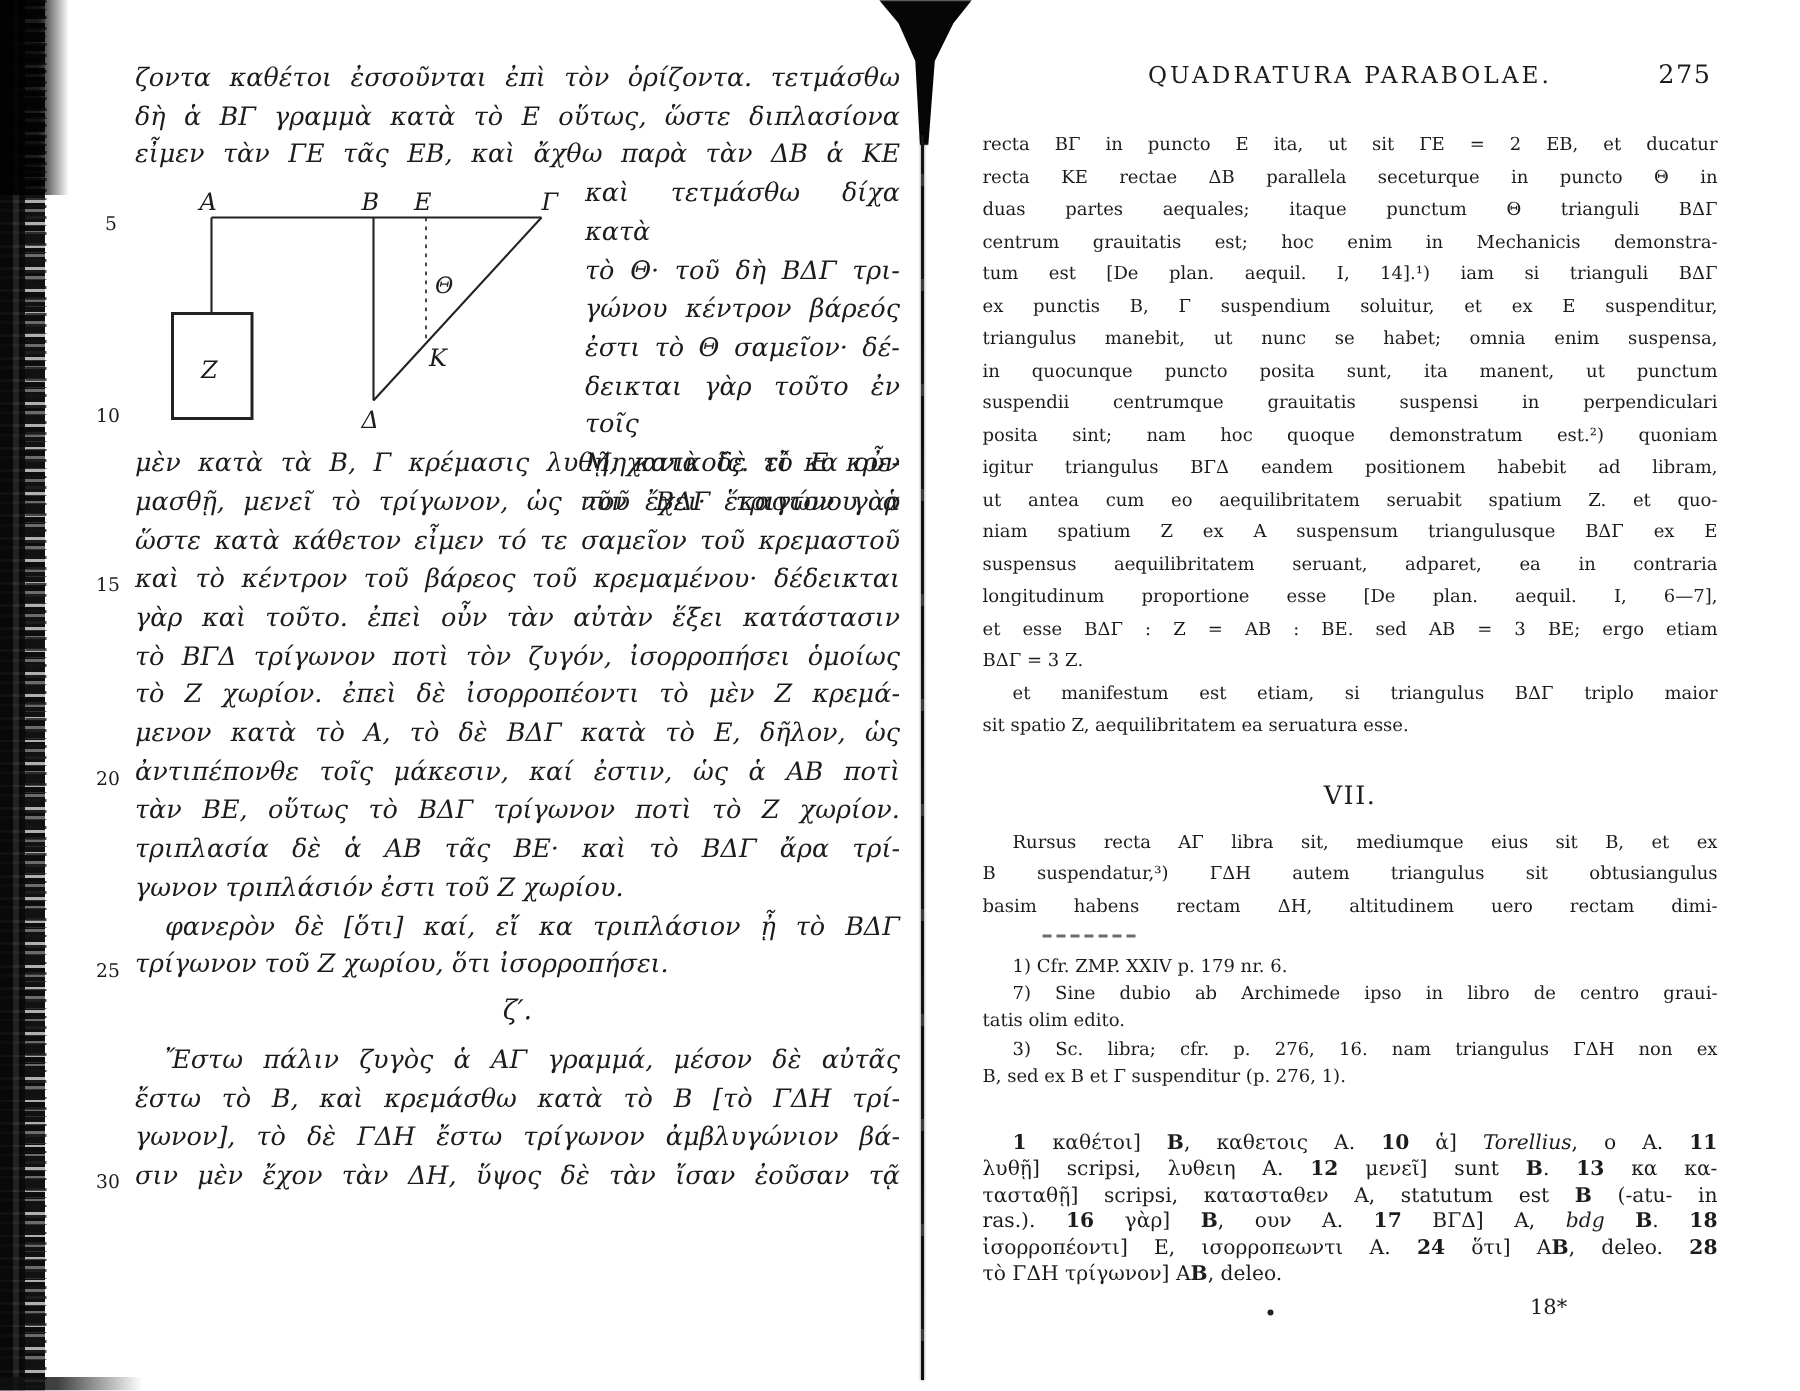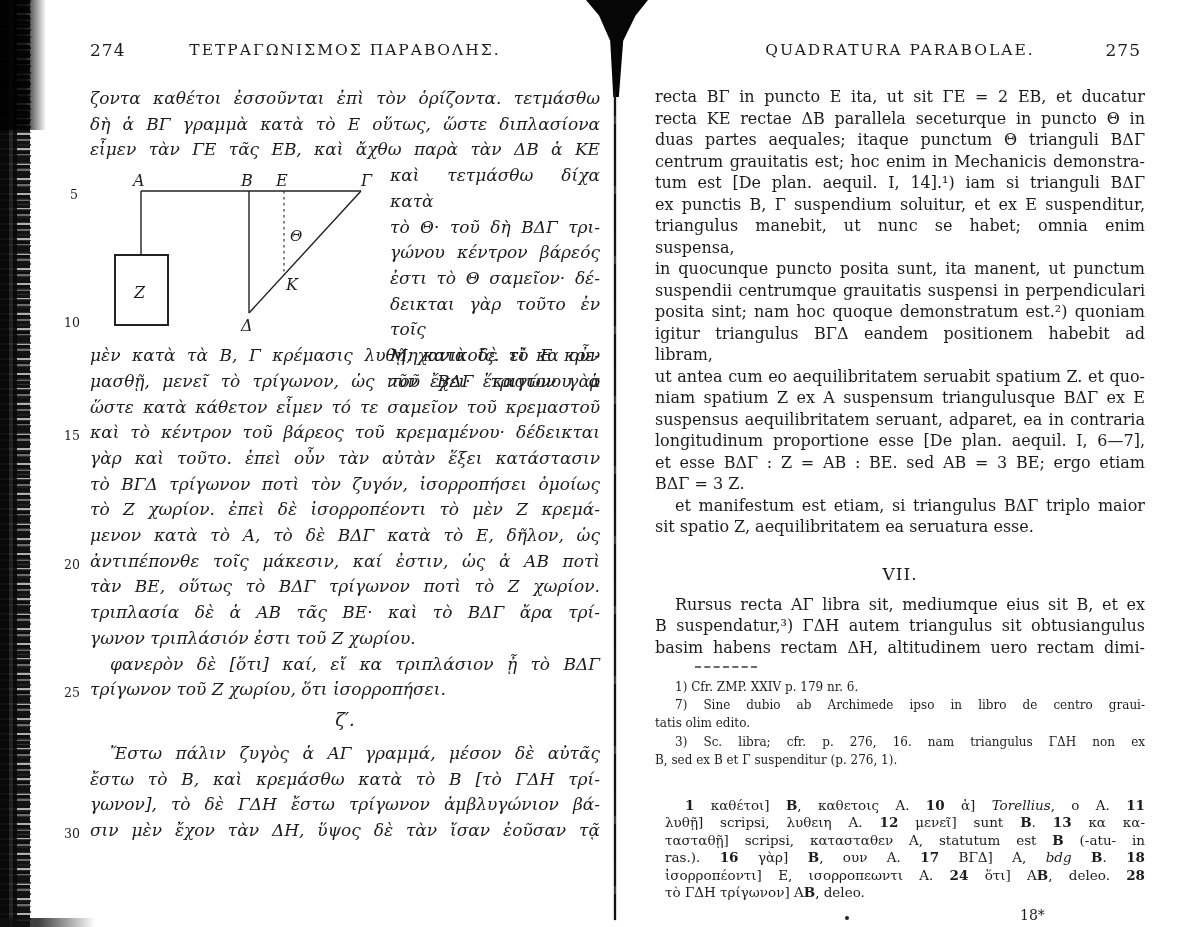--- a/index.html
+++ b/index.html
@@ -42,65 +42,61 @@
   .page{position:absolute;top:40px;}
   #left-page{left:90px;width:510px;}
   #right-page{left:655px;width:490px;}
   .pg-header{position:relative;height:46px;font-size:16px;}
   .pg-num{position:absolute;top:0;font-size:17px;letter-spacing:1px;}
   #left-page .pg-num{left:0;}
   #right-page .pg-num{right:4px;}
   .pg-title{text-align:center;letter-spacing:2px;font-size:15.5px;padding-top:1px;}
   
   .gl{font-style:italic;font-size:17px;line-height:25.7px;position:relative;text-align:justify;}
-  .lat{font-size:16px;line-height:21.5px;position:relative;text-align:justify;}
+  .lat{font-size:12px;line-height:21.5px;position:relative;text-align:justify;}
   .fn{font-size:12px;line-height:18.2px;text-align:justify;}
   .app-line{font-size:13.5px;line-height:17.4px;text-align:justify;}
   .jl{text-align-last:justify;}
   .nj{text-align:center;text-align-last:left;}
   .ind{text-indent:20px;}
   .mn{position:absolute;left:-26px;top:3px;font-style:normal;font-size:12.5px;letter-spacing:0;}
   
   .fig-region{position:relative;height:180px;}
   .fig-svg{position:absolute;left:-30px;top:0;}
   .side-line{margin-left:300px;width:210px;}
   .fig-mn{position:absolute;font-size:12.5px;font-style:normal;}
   .fig-mn5{left:-20px;top:24px;}
   .fig-mn10{left:-26px;top:152px;}
   
   .sec-head-gk{font-style:italic;font-size:18px;text-align:center;height:26px;margin:6px 0;}
   .sec-head-lat{font-size:17px;text-align:center;height:22px;margin:26px 0 8px 0;letter-spacing:1px;}
   
   .fn-sep{width:62px;border-top:2px dashed #6a6a6a;margin:8px 0 0 40px;height:0;}
   .fn-block{margin-top:10px;}
-  .app-block{margin-top:28px;margin-left:10px;}
+  .app-block{margin-top:28px;}
   .app-line .num{font-weight:bold;}
   .app-line .sig{font-weight:bold;}
   .app-line .it{font-style:italic;}
   .sig-row{position:relative;margin-top:6px;height:20px;font-size:14px;}
   .sig-mark{position:absolute;left:365px;top:0;}
   .print-dot{position:absolute;left:190px;top:9px;width:4px;height:4px;border-radius:50%;background:#222;}
   svg text{font-family:"DejaVu Serif",serif;font-style:italic;font-size:16px;fill:#1c1c1c;}
   svg .lbl-small{font-size:15px;}
 </style>
 </head>
 <body>
 
 <div class="binding-strip"></div>
 <div class="binding-speckle"></div>
 <div class="binding-top"></div>
 <div class="binding-bottom"></div>
 <div class="gutter-blob"></div>
 <div class="gutter-line"></div>
 
 <div class="page" id="left-page">
-  <div class="pg-header">
-    <span class="pg-num">274</span>
-    <div class="pg-title">ΤΕΤΡΑΓΩΝΙΣΜΟΣ ΠΑΡΑΒΟΛΗΣ.</div>
-  </div>
 
   <div class="gl jl">ζοντα καθέτοι ἐσσοῦνται ἐπὶ τὸν ὁρίζοντα. τετμάσθω</div>
   <div class="gl jl">δὴ ἁ ΒΓ γραμμὰ κατὰ τὸ Ε οὕτως, ὥστε διπλασίονα</div>
   <div class="gl jl">εἶμεν τὰν ΓΕ τᾶς ΕΒ, καὶ ἄχθω παρὰ τὰν ΔΒ ἁ ΚΕ</div>
 
   <div class="fig-region">
     <span class="fig-mn fig-mn5">5</span>
     <span class="fig-mn fig-mn10">10</span>
     <svg class="fig-svg" width="340" height="180" viewBox="0 0 340 180">
       <g stroke="#222" stroke-width="1.4" fill="none">

